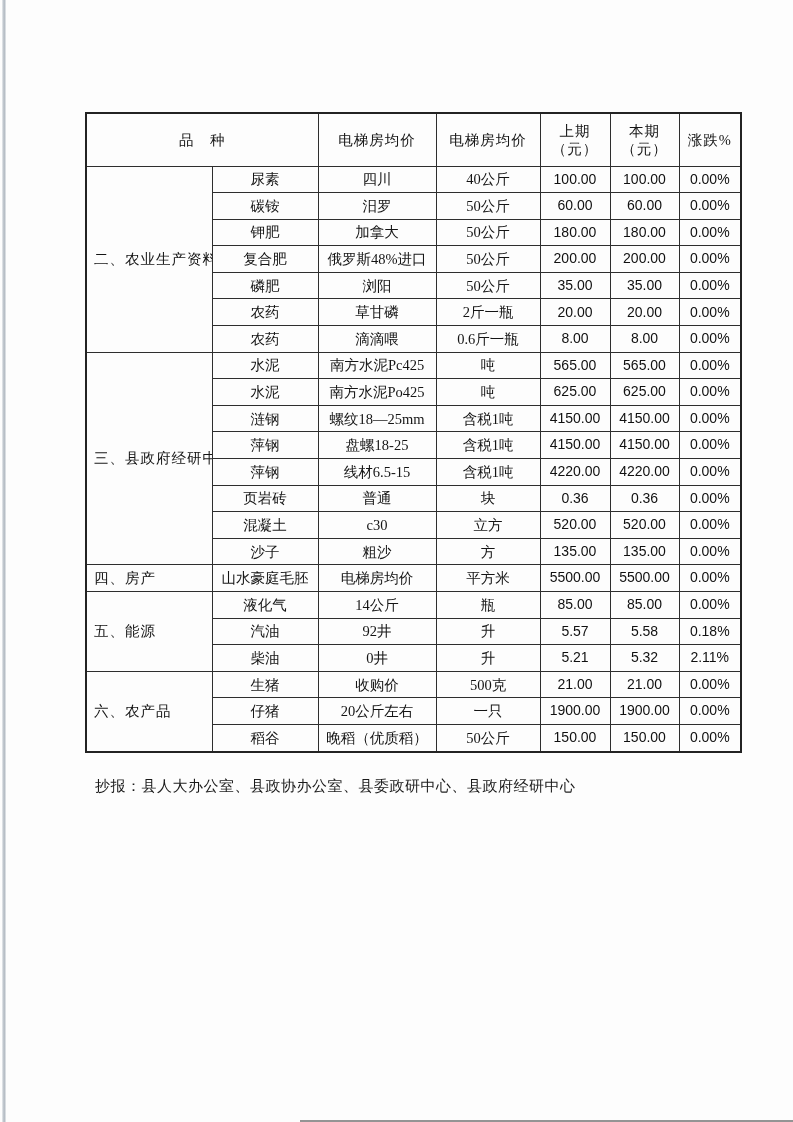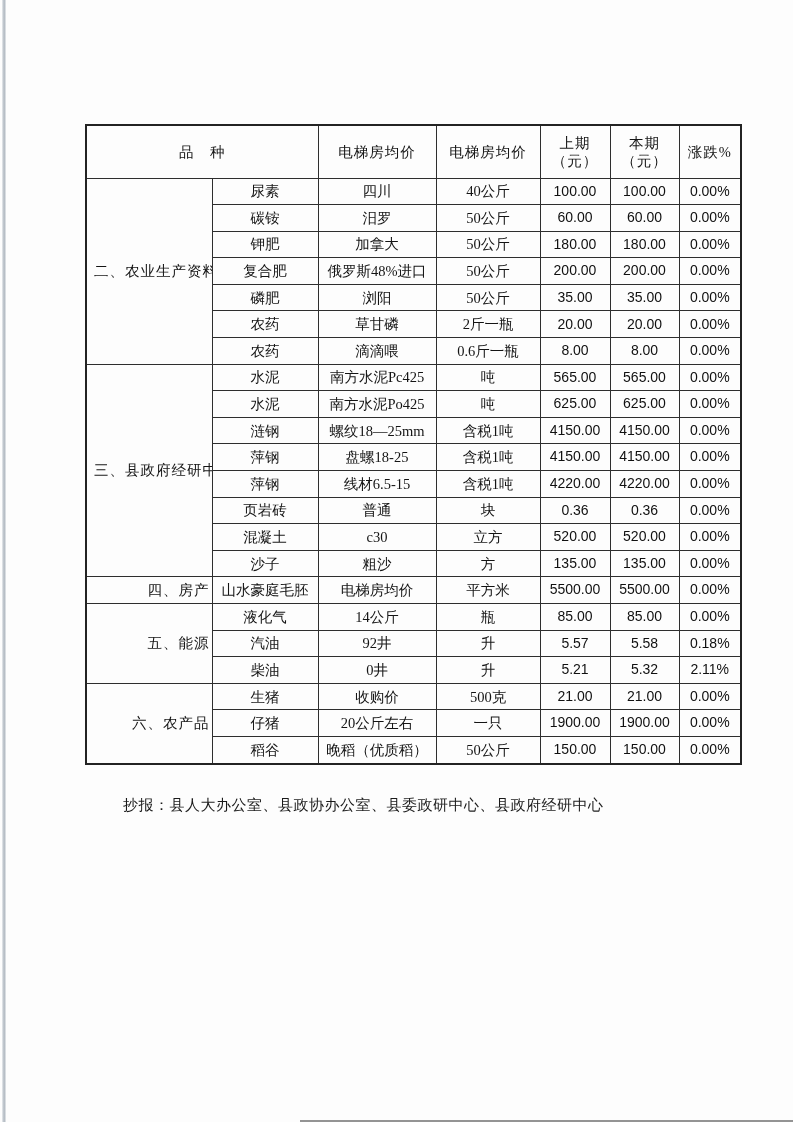--- a/index.html
+++ b/index.html
@@ -26,48 +26,48 @@
   }
   .red-mark {
     position: absolute; background: #d9534f; opacity: .5; border-radius: 2px;
   }
   .red-mark.m1 { left: 433px; top: 224px; width: 3px; height: 8px; transform: rotate(20deg); }
   .red-mark.m2 { left: 391px; top: 148px; width: 2px; height: 6px; transform: rotate(-30deg); opacity:.35; }
   .red-mark.m3 { left: 382px; top: 190px; width: 2px; height: 5px; transform: rotate(15deg); opacity:.3; }
 
   
   table.price-table {
-    position: absolute; left: 85px; top: 124px;
+    position: absolute; left: 85px; top: 112px;
     width: 655px; height: 641px;
     border-collapse: collapse; table-layout: fixed;
     border: 2px solid #232323;
     background: #fdfdfd;
   }
   .price-table th, .price-table td {
     border: 1px solid #2e2e2e;
     text-align: center; vertical-align: middle;
     padding: 0 2px;
     font-size: 14.5px; font-weight: normal;
     color: #141414;
     line-height: 1.25;
     overflow: hidden; white-space: nowrap;
   }
   .price-table thead tr { height: 53px; }
   .price-table th { white-space: pre-line; letter-spacing: 1px; }
   .price-table td.group-cell {
-    text-align: right; padding-left: 7px; letter-spacing: 1px; white-space: nowrap;
+    text-align: left; padding-left: 7px; letter-spacing: 1px; white-space: nowrap;
   }
   .price-table td.num {
     font-family: "Liberation Sans", sans-serif;
     font-size: 14px; color: #101010;
   }
   
   .footer-note {
-    position: absolute; left: 95px; top: 796px;
-    font-size: 15px; color: #1a1a1a; letter-spacing: .5px; margin-left: 28px;
+    position: absolute; left: 95px; top: 777px;
+    font-size: 15px; color: #1a1a1a; letter-spacing: .5px;
   }
 </style>
 </head>
 <body>
 
 <div class="page">
 
   <div class="scan-edge-left"></div>
   <div class="scan-edge-bottom"></div>
   <div class="red-mark m1"></div>

